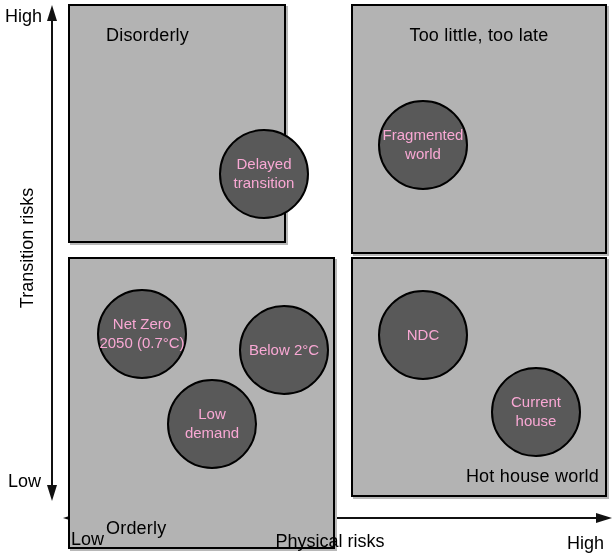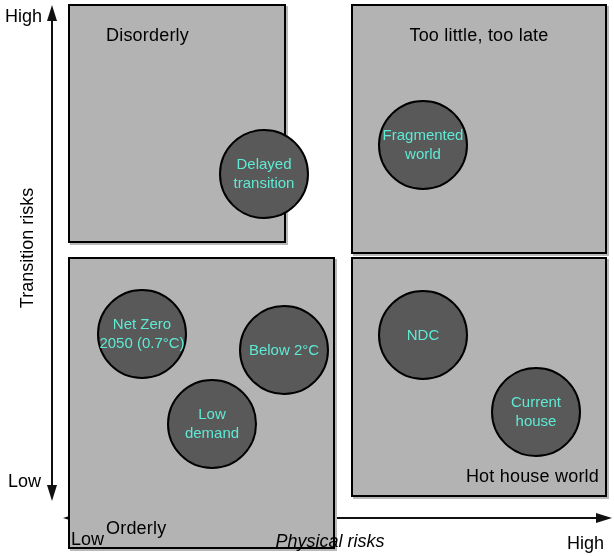--- a/index.html
+++ b/index.html
@@ -52,21 +52,21 @@
     border-radius: 50%;
     background: #595959;
     border: 2px solid #000000;
     box-sizing: border-box;
     display: flex;
     align-items: center;
     justify-content: center;
     text-align: center;
   }
   .scenario .slabel {
-    color: #5eead4;
+    color: #f9a8d4;
     font-size: 15px;
     line-height: 1.25;
     white-space: pre-line;
   }
   .s-delayed    { left: 219px; top: 129px; }
   .s-fragmented { left: 378px; top: 100px; }
   .s-netzero    { left: 97px;  top: 289px; }
   .s-below2c    { left: 239px; top: 305px; }
   .s-lowdemand  { left: 167px; top: 379px; }
   .s-ndc        { left: 378px; top: 290px; }
@@ -78,21 +78,21 @@
     color: #000000;
     white-space: nowrap;
   }
   .y-high  { left: 5px;  top: 6px; }
   .y-low   { left: 8px;  top: 471px; }
   .y-title {
     left: 27px; top: 248px;
     transform: translate(-50%, -50%) rotate(-90deg);
   }
   .x-low   { left: 71px;  top: 529px; }
-  .x-title { left: 330px; top: 531px; transform: translateX(-50%); font-style: italic; }
+  .x-title { left: 330px; top: 531px; transform: translateX(-50%); }
   .x-high  { left: 567px; top: 533px; }
 </style>
 </head>
 <body>
 
 <div class="figure">
 
   <svg class="axes-svg" viewBox="0 0 614 556" xmlns="http://www.w3.org/2000/svg">
 
     <g>

